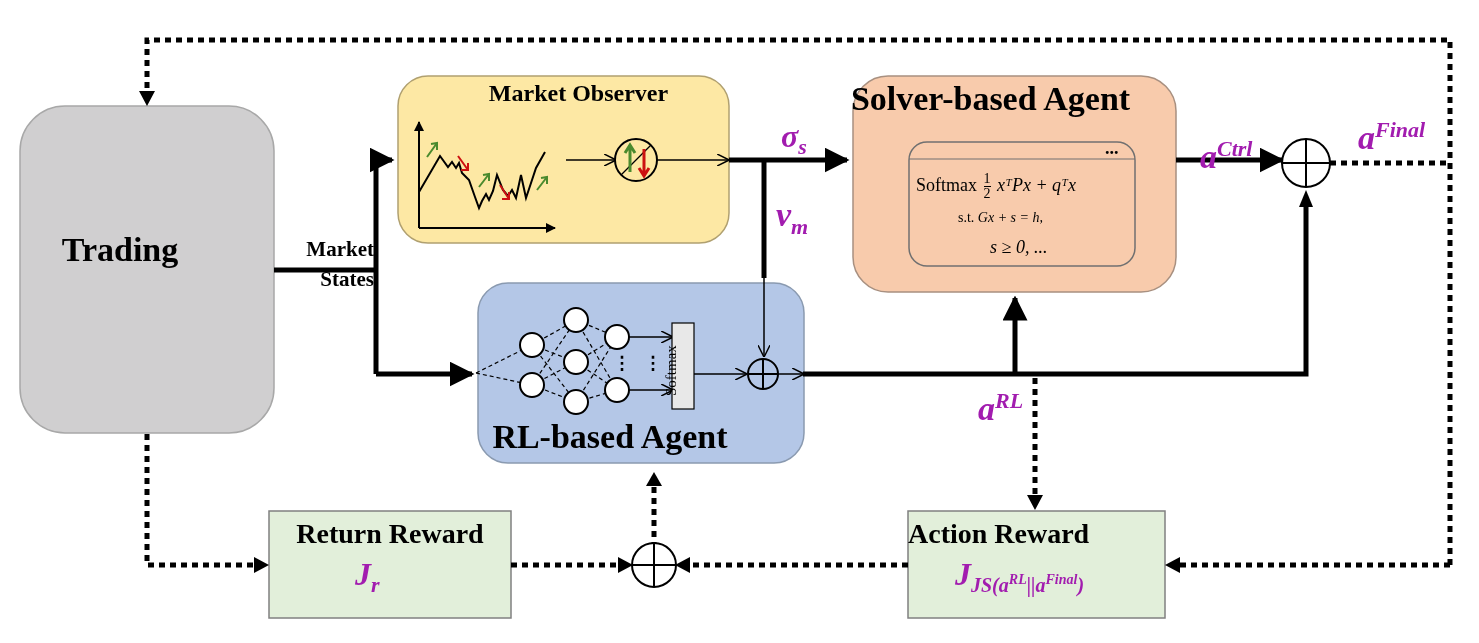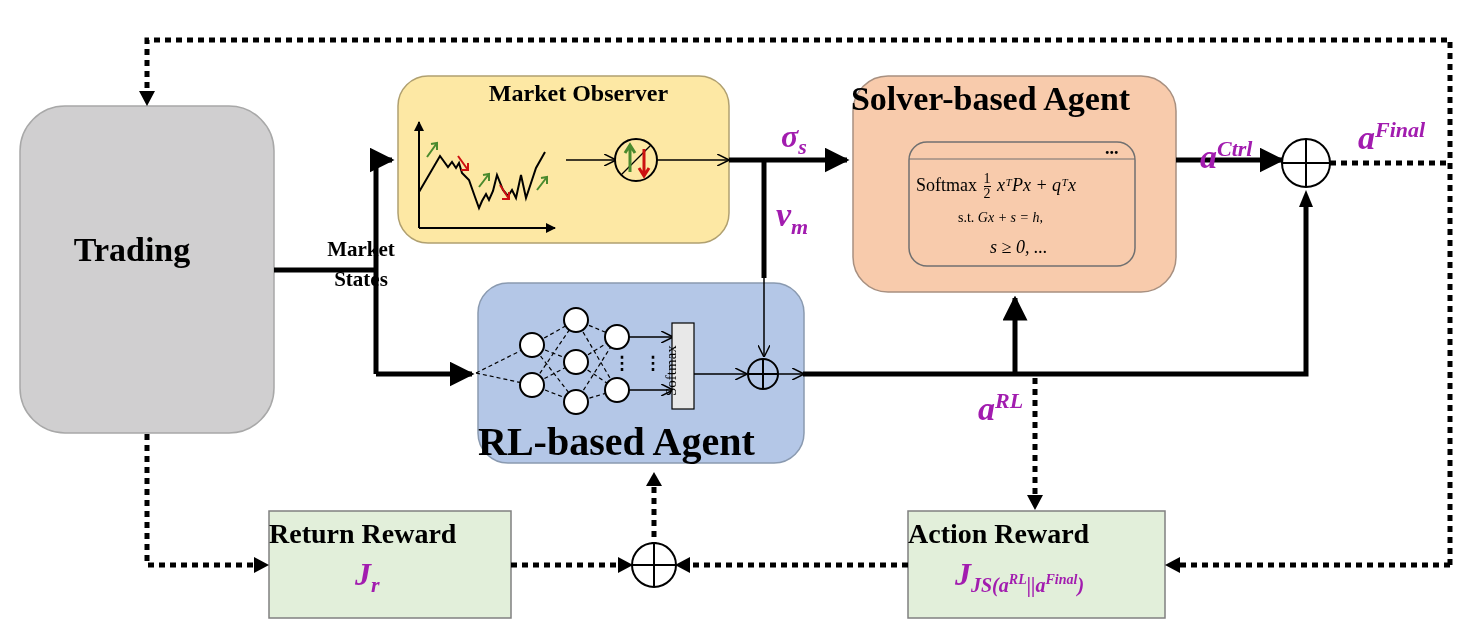--- a/index.html
+++ b/index.html
@@ -1,21 +1,21 @@
 <!DOCTYPE html>
 <html><head>
 <meta charset="utf-8">
 <style>
   html, body { margin:0; padding:0; background:#ffffff; }
   body { width:1479px; height:643px; position:relative; overflow:hidden;
          font-family:"Liberation Serif", serif; }
   svg.canvas { position:absolute; left:0; top:0; }
   .title { position:absolute; font-weight:bold; color:#000; white-space:nowrap; }
   .math { font-family:"Liberation Serif", serif; font-style:italic; font-weight:bold; position:absolute; white-space:nowrap; color:#a21caf; }
-  .lbl { position:absolute; font-weight:bold; color:#000; white-space:nowrap; text-align:center;padding-left:36px; }
+  .lbl { position:absolute; font-weight:bold; color:#000; white-space:nowrap; text-align:right; }
 </style>
 </head>
 <body>
 
 <svg class="canvas" width="1479" height="643" viewBox="0 0 1479 643">
   <defs>
     <marker id="arrowFill" viewBox="0 0 10 10" refX="9" refY="5" markerWidth="5" markerHeight="5" orient="auto-start-reverse">
       <path d="M0,0 L10,5 L0,10 z" fill="#000"></path>
     </marker>
     <marker id="arrowOpen" viewBox="0 0 10 10" refX="9" refY="5" markerWidth="8" markerHeight="8" orient="auto">
@@ -131,21 +131,21 @@
     <polygon points="646,486 654,472 662,486"></polygon>
     <polygon points="1027,495 1035,510 1043,495"></polygon>
   </g>
   <g>
     <circle cx="654" cy="565" r="22" fill="#fff" stroke="#000" stroke-width="2"></circle>
     <line x1="632" y1="565" x2="676" y2="565" stroke="#000" stroke-width="2"></line>
     <line x1="654" y1="543" x2="654" y2="587" stroke="#000" stroke-width="2"></line>
   </g>
 </svg>
 
-<div class="title" style="left:20px;top:228px;width:200px;text-align:center;font-size:34px;line-height:44px;padding-left:12px;">
+<div class="title" style="left:20px;top:228px;width:200px;text-align:center;font-size:34px;line-height:44px;">
   <div>Trading</div>
 </div>
 
 <div class="title" style="left:398px;top:80px;width:331px;text-align:center;font-size:24px;padding-left:30px;box-sizing:border-box;">Market Observer</div>
 
 <div class="title" style="left:829px;top:80px;width:323px;text-align:center;font-size:34px;">Solver-based Agent</div>
 <div class="title" style="left:1105px;top:138px;font-size:18px;">...</div>
 
 <div style="position:absolute;left:916px;top:172px;font-size:18px;white-space:nowrap;">
   <span>Softmax</span>
@@ -160,23 +160,23 @@
   <i>Gx + s = h,</i>
 </div>
 <div style="position:absolute;left:990px;top:237px;font-size:18px;white-space:nowrap;">
   <i>s ≥ 0, ...</i>
 </div>
 
 <div style="position:absolute;left:660px;top:366px;width:44px;height:16px;transform:rotate(-90deg);transform-origin:center;text-align:center;font-size:15px;line-height:16px;margin-left:-11px;">Softmax</div>
 <div style="position:absolute;left:613px;top:352px;font-size:18px;font-weight:bold;">⋮</div>
 <div style="position:absolute;left:644px;top:352px;font-size:18px;font-weight:bold;">⋮</div>
 
-<div class="title" style="left:478px;top:418px;width:264px;text-align:center;font-size:40px;box-sizing:border-box;">RL-based Agent</div>
-
-<div class="title" style="left:269px;top:518px;width:242px;text-align:left;font-size:28px;">Return Reward</div>
+<div class="title" style="left:478px;top:418px;width:264px;text-align:center;font-size:34px;box-sizing:border-box;">RL-based Agent</div>
+
+<div class="title" style="left:269px;top:518px;width:242px;text-align:center;font-size:28px;">Return Reward</div>
 <div class="math" style="left:355px;top:556px;font-size:32px;">
   <span>J</span><sub style="font-size:22px;">r</sub>
 </div>
 
 <div class="title" style="left:908px;top:518px;width:257px;text-align:left;font-size:28px;">Action Reward</div>
 <div class="math" style="left:955px;top:556px;font-size:32px;">
   <span>J</span><sub style="font-size:20px;margin-top:40px;"><span>JS(a</span><sup style="font-size:14px;">RL</sup><span>||a</span><sup style="font-size:14px;">Final</sup><span>)</span></sub>
 </div>
 
 <div class="lbl" style="left:276px;top:236px;width:98px;font-size:21px;line-height:26px;">

